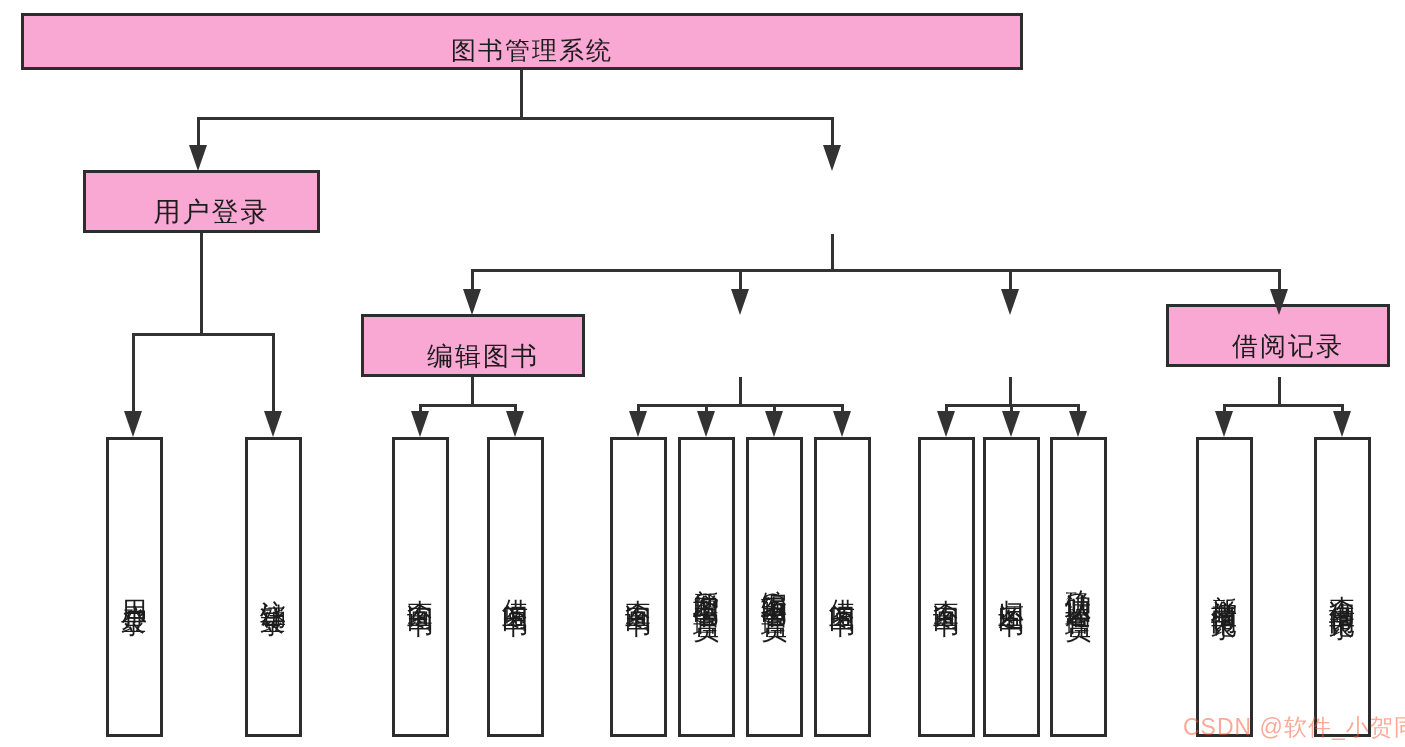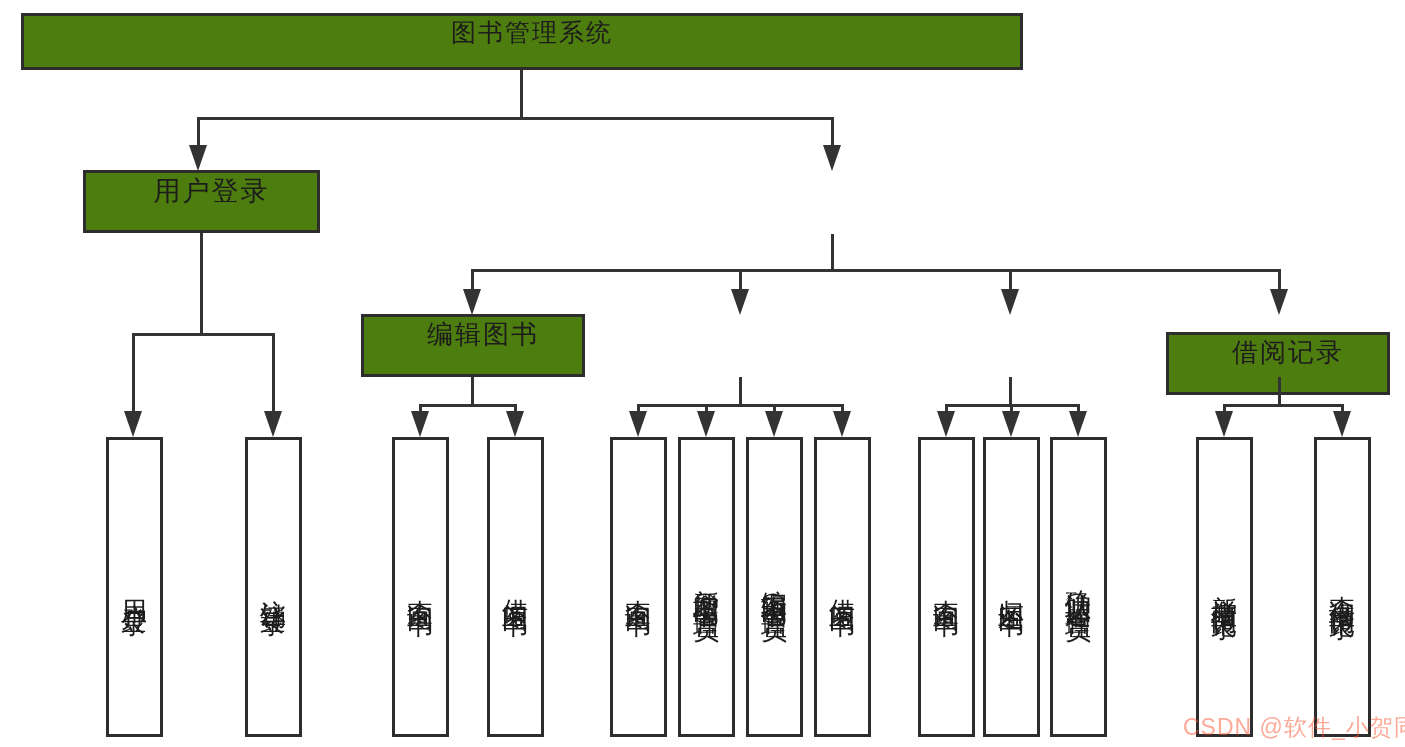--- a/index.html
+++ b/index.html
@@ -2,22 +2,22 @@
 <html><head>
 <meta charset="utf-8">
 <style>
   html,body{margin:0;padding:0;background:#ffffff;}
   #stage{
     position:relative;width:1405px;height:747px;background:#ffffff;
     font-family:"Liberation Sans","DejaVu Sans",sans-serif;
     color:#1c1c1c;overflow:hidden;
   }
   .box{
-    position:absolute;background:#4d7c0f;border:3px solid #2d2d2d;
-    display:flex;align-items:flex-start;justify-content:center;
+    position:absolute;background:#f9a8d4;border:3px solid #2d2d2d;
+    display:flex;align-items:flex-end;justify-content:center;
     box-sizing:border-box;
     padding-left:20px;
   }
   .box span{letter-spacing:2px;}
   .root{font-size:25px;}
   .lvl1{font-size:27px;}
   .lvl2{font-size:26px;}
   .leaf{
     position:absolute;top:437px;height:300px;width:57px;
     background:#ffffff;border:3px solid #2d2d2d;box-sizing:border-box;
@@ -48,21 +48,21 @@
     <span>图书管理系统</span>
   </div>
 
   <div class="box lvl1" style="left:83px;top:170px;width:237px;height:63px;">
     <span>用户登录</span>
   </div>
 
   <div class="box lvl2" style="left:361px;top:314px;width:224px;height:63px;">
     <span>编辑图书</span>
   </div>
-  <div class="box lvl2" style="left:1166px;top:332px;width:224px;height:63px;">
+  <div class="box lvl2" style="left:1166px;top:304px;width:224px;height:63px;">
     <span>借阅记录</span>
   </div>
 
   <div class="leaf" style="left:106px;">
     <span>用户登录</span>
   </div>
   <div class="leaf" style="left:245px;">
     <span>注销登录</span>
   </div>
 

